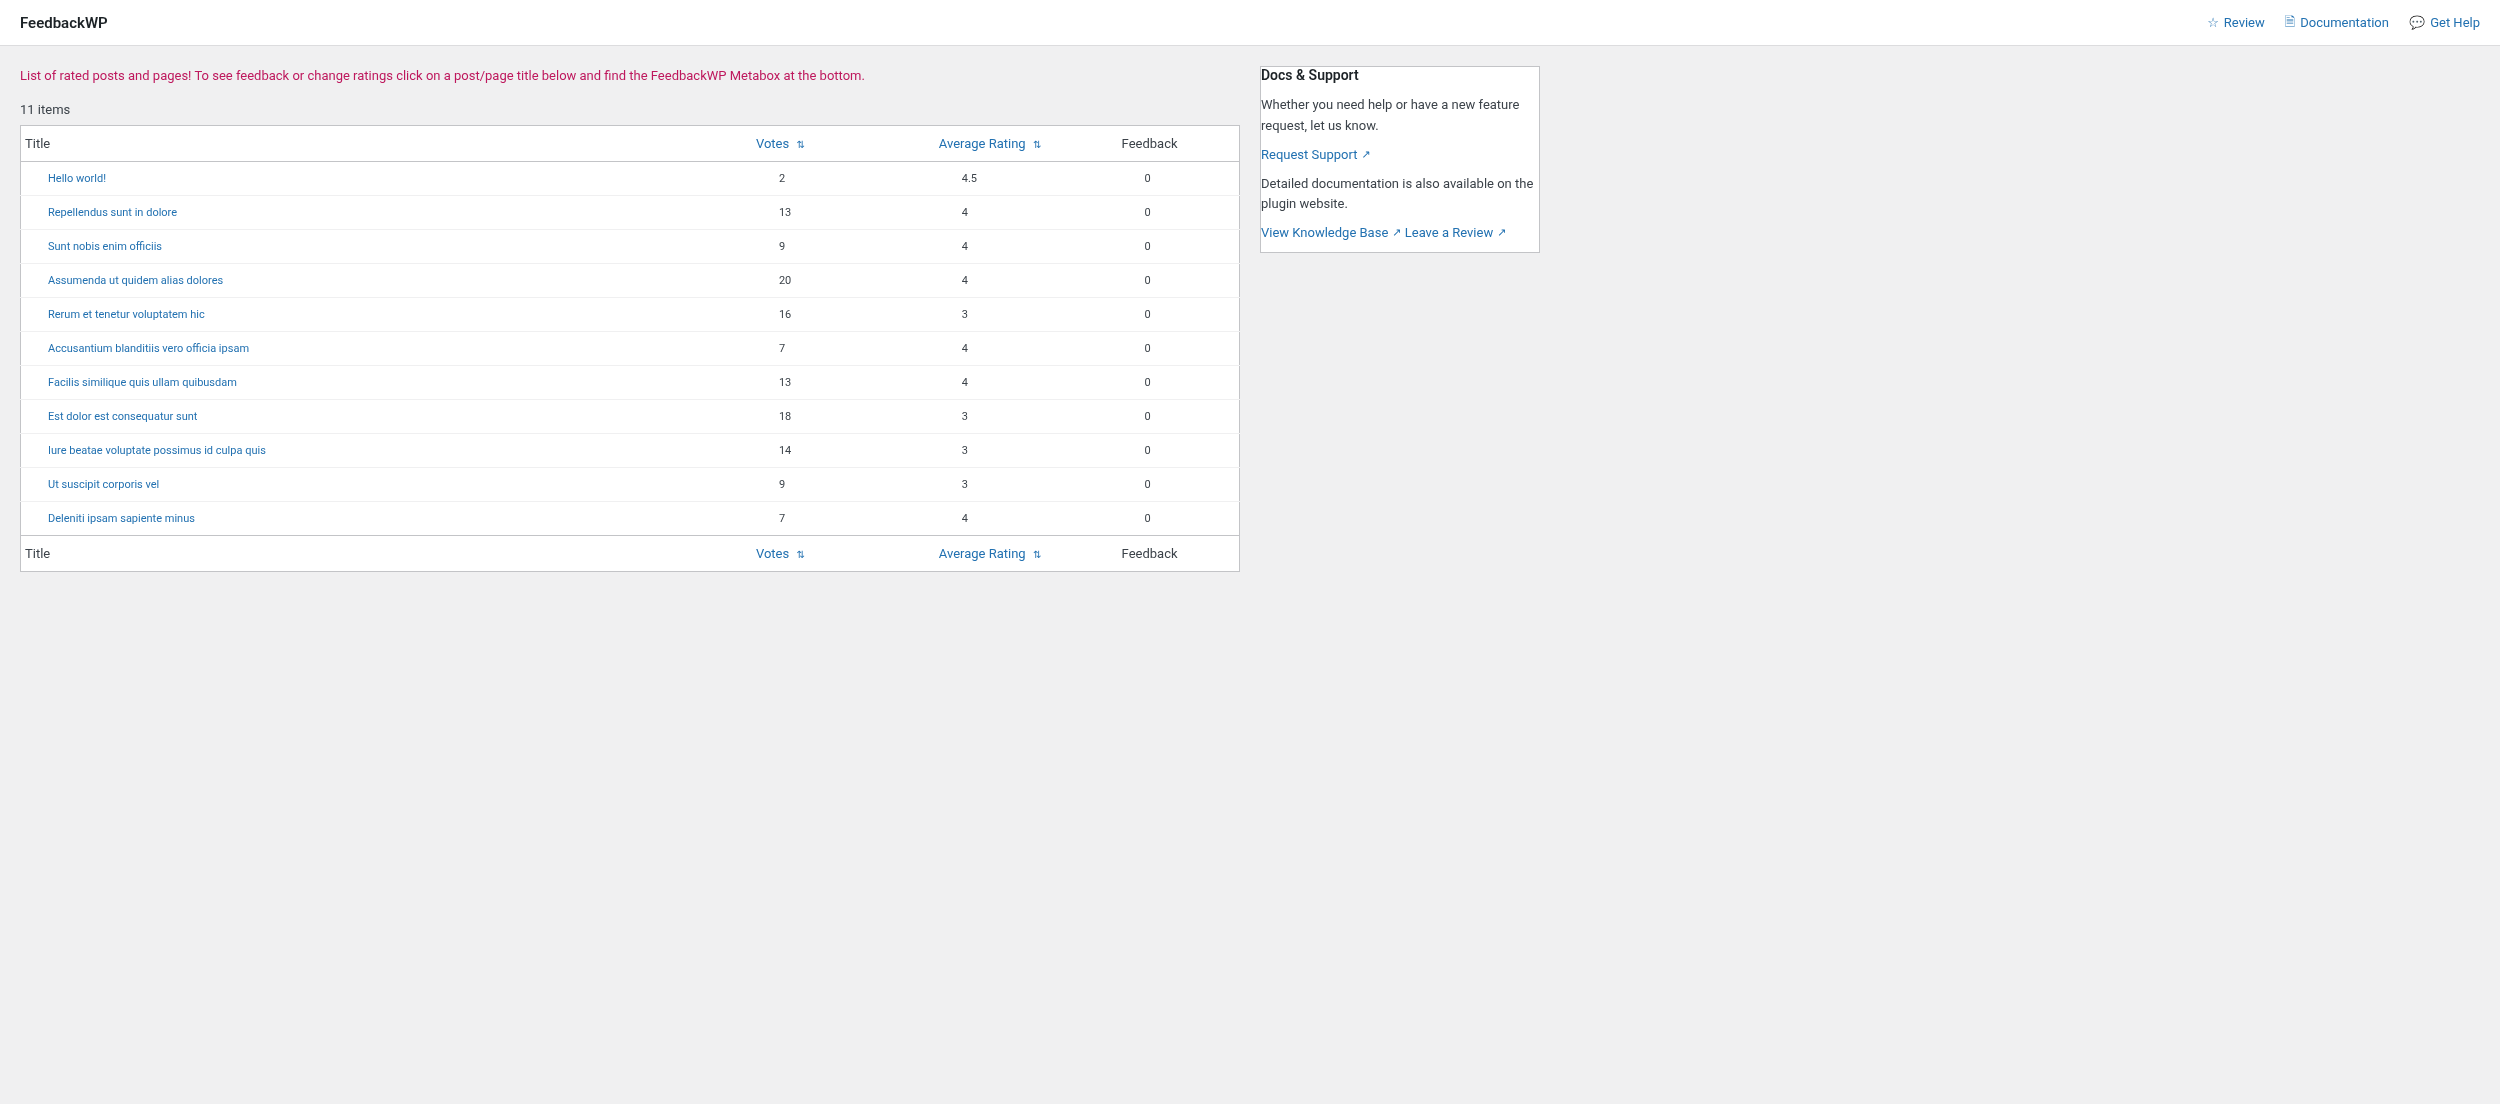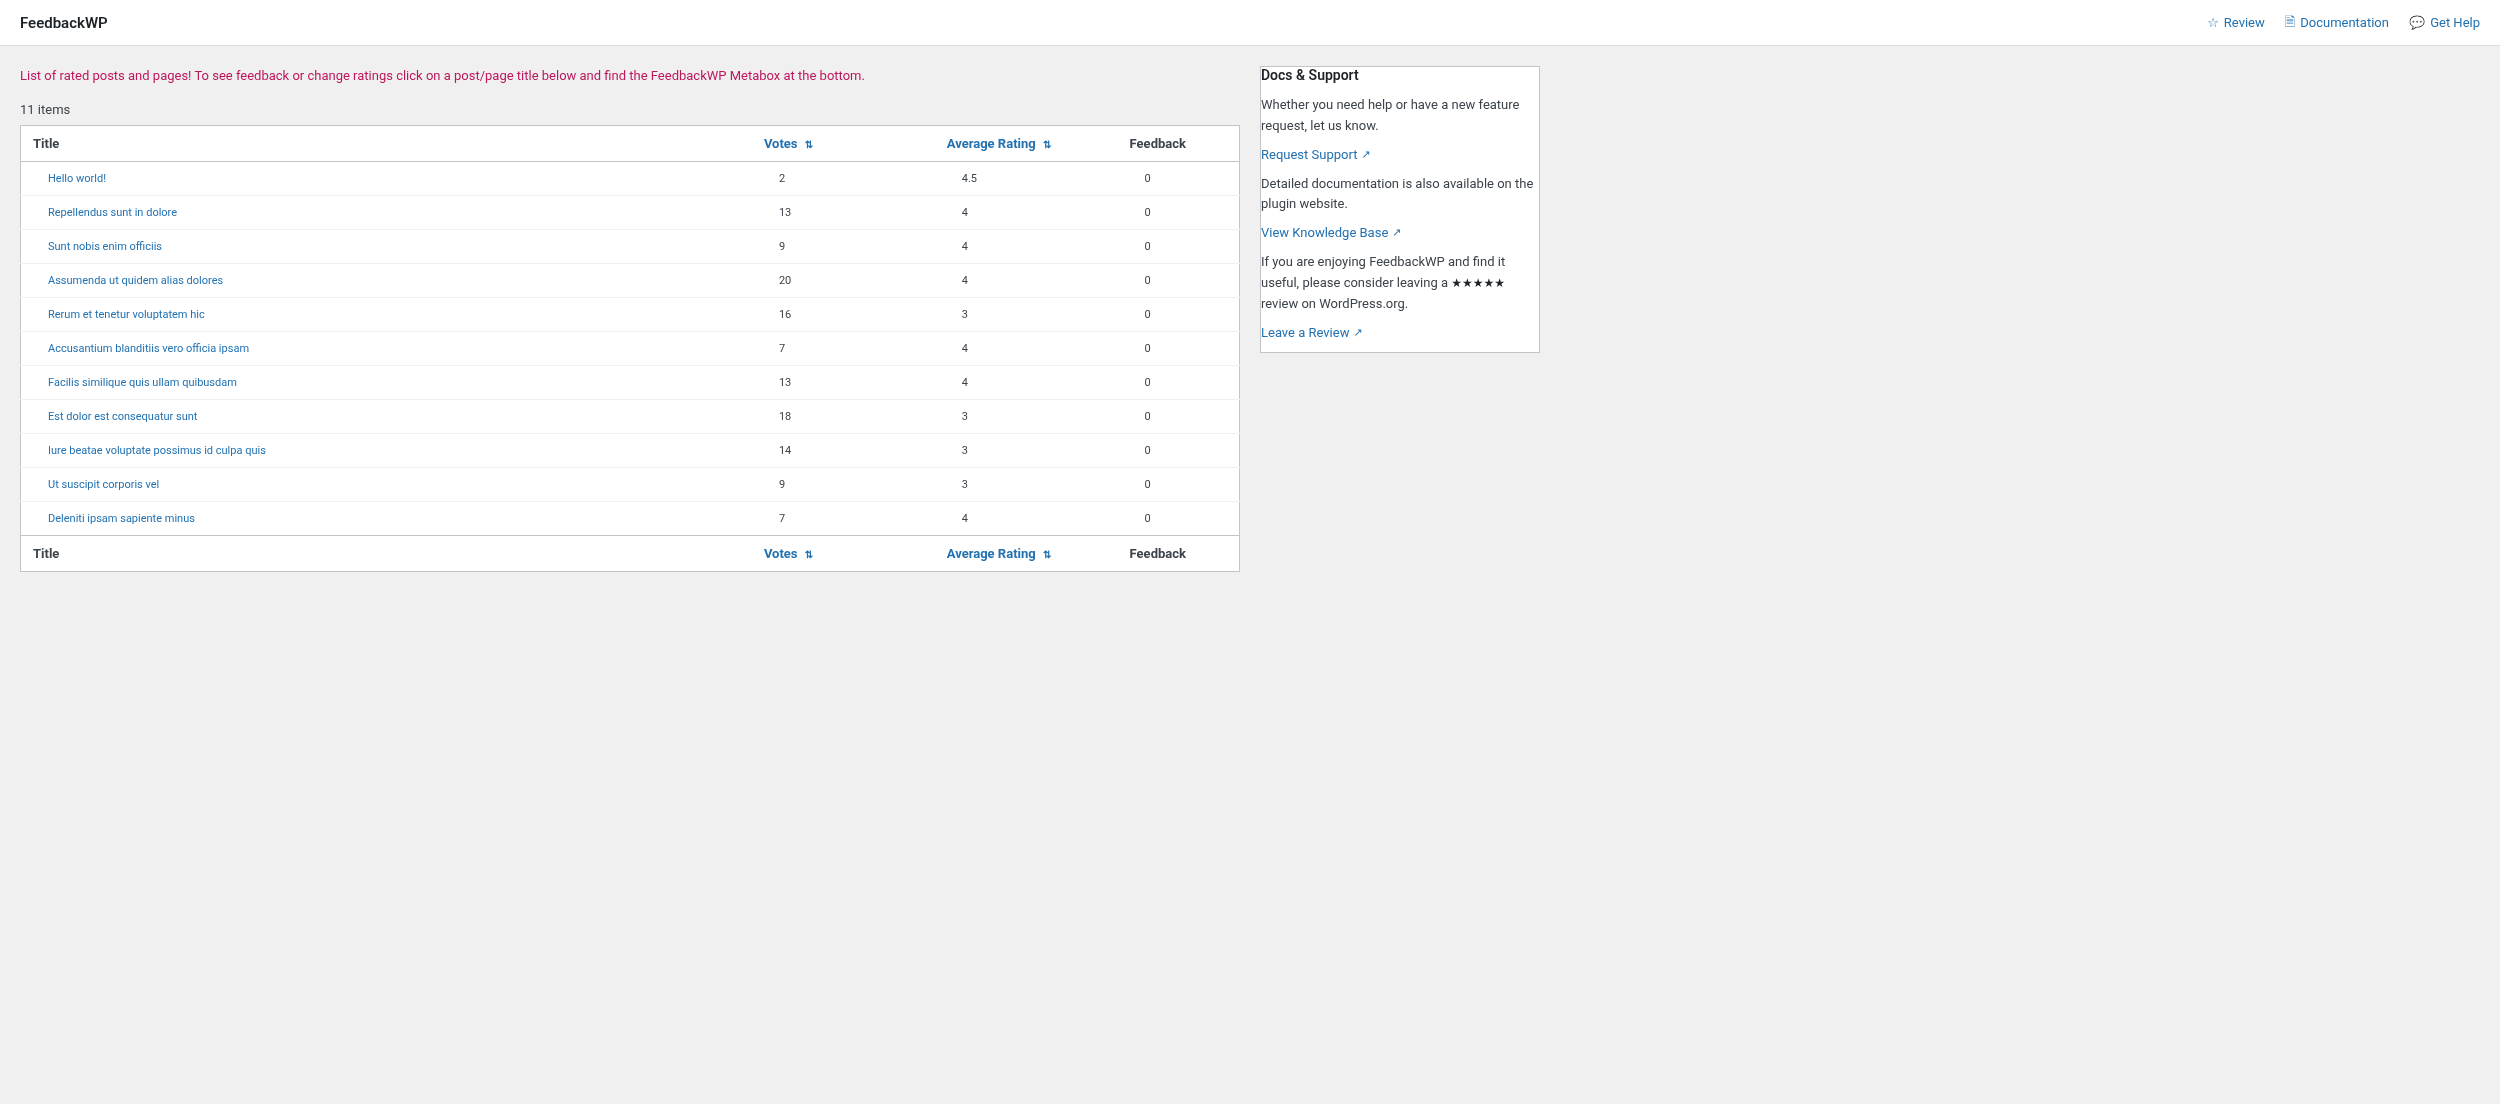--- a/index.html
+++ b/index.html
@@ -61,22 +61,22 @@
       font-size: 13px;
     }
     .data-table {
       width: 100%;
       border-collapse: collapse;
       background: #fff;
       border: 1px solid #c3c4c7;
     }
     .data-table th {
       text-align: left;
-      padding: 10px 12px;
-      font-weight: 700;
+      padding: 10px 4px;
+      font-weight: 400;
       color: #3c434a;
       border-bottom: 1px solid #c3c4c7;
       font-size: 13px;
       background: #fff;
     }
     .data-table th.sortable {
       color: #2271b1;
       cursor: pointer;
     }
     .sort-arrows {
@@ -286,24 +286,19 @@
       <p>Whether you need help or have a new feature request, let us know.</p>
       <a class="sidebar-link">
         <span>Request Support</span>
         <span class="external-icon">↗</span>
       </a>
       <p>Detailed documentation is also available on the plugin website.</p>
       <a class="sidebar-link">
         <span>View Knowledge Base</span>
         <span class="external-icon">↗</span>
       </a>
-      <p>
-        <span>If you are enjoying FeedbackWP and find it useful, please consider leaving a</span>
-        <span class="stars">★★★★★</span>
-        <span>review on WordPress.org.</span>
-      </p>
       <a class="sidebar-link">
         <span>Leave a Review</span>
         <span class="external-icon">↗</span>
       </a>
     </div>
   </div>
 </div>
 
 </body></html>

